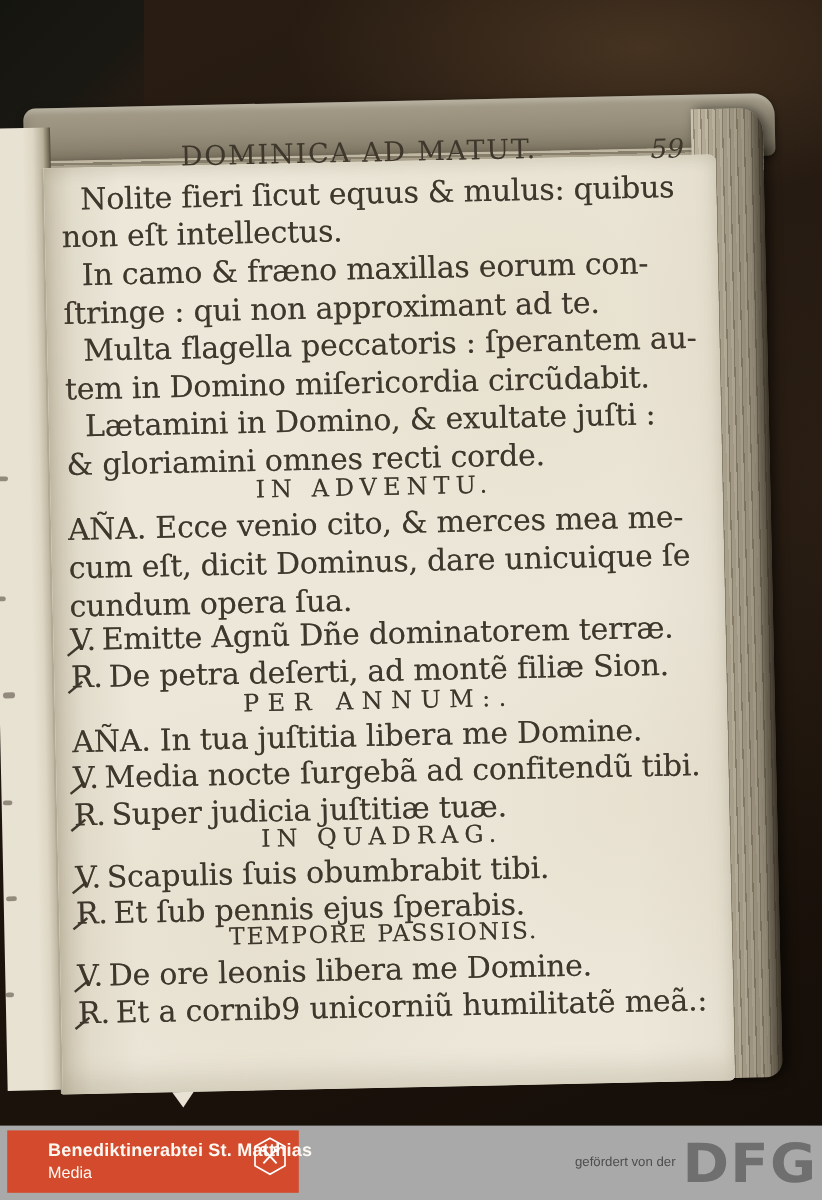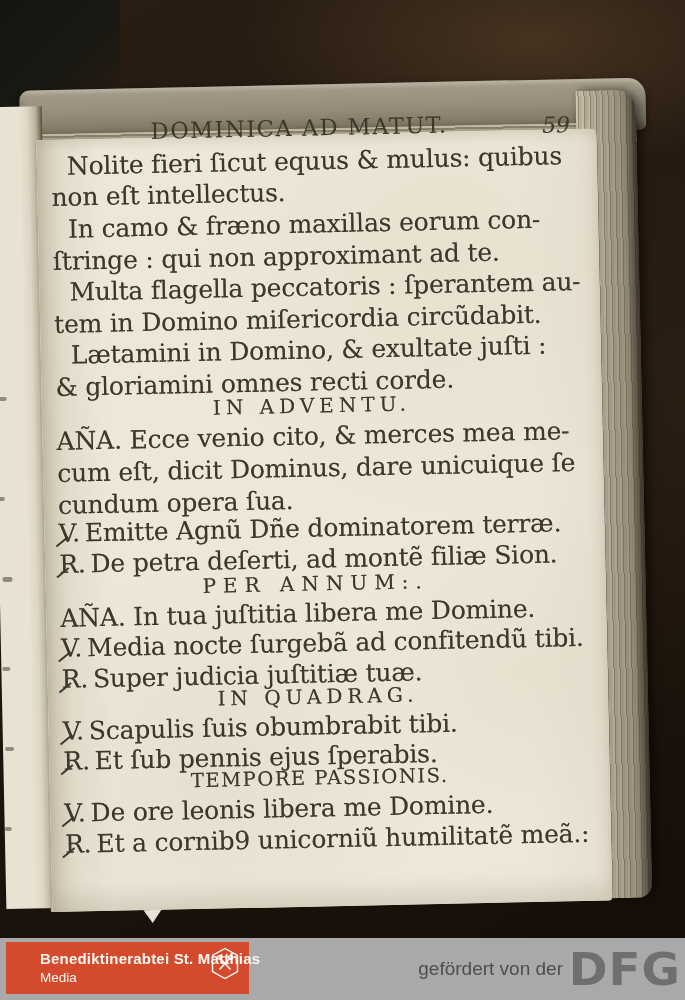--- a/index.html
+++ b/index.html
@@ -73,21 +73,21 @@
   .vrm{display:inline-block;position:relative;margin-right:5px;}
   .vrm::after{content:"";position:absolute;left:-4px;bottom:6px;width:15px;height:2px;background:#3e372c;transform:rotate(-38deg);}
   
   .footer{position:absolute;left:0;top:938px;width:685px;height:62px;background:#a9a9a9;font-family:"Liberation Sans","DejaVu Sans",sans-serif;}
   .abbey-badge{position:absolute;left:6px;top:4px;width:243px;height:52px;background:#d34b2c;}
   .abbey-text{position:absolute;left:34px;top:8px;color:#fdf7f2;}
   .abbey-name{font-size:15px;font-weight:bold;letter-spacing:.2px;white-space:nowrap;}
   .abbey-city{font-size:13.5px;margin-top:3px;}
   .seal{position:absolute;right:9px;top:5px;}
   .funding{position:absolute;right:4px;top:0;height:62px;display:flex;align-items:center;gap:10px;}
-  .funding-text{text-align:right;color:#4e4e4e;font-size:19px;line-height:1.3;}
+  .funding-text{text-align:right;color:#4e4e4e;font-size:11px;line-height:1.3;}
   .dfg-logo{font-family:"DejaVu Sans","Liberation Sans",sans-serif;font-weight:bold;font-size:45px;color:#6f6f6f;letter-spacing:1px;transform:scaleX(1.04);transform-origin:right center;line-height:1;}
 </style>
 </head>
 <body>
 
 <div class="stage">
   <div class="bg-leather"></div>
   <div class="bg-corner"></div>
 
   <div class="book">

